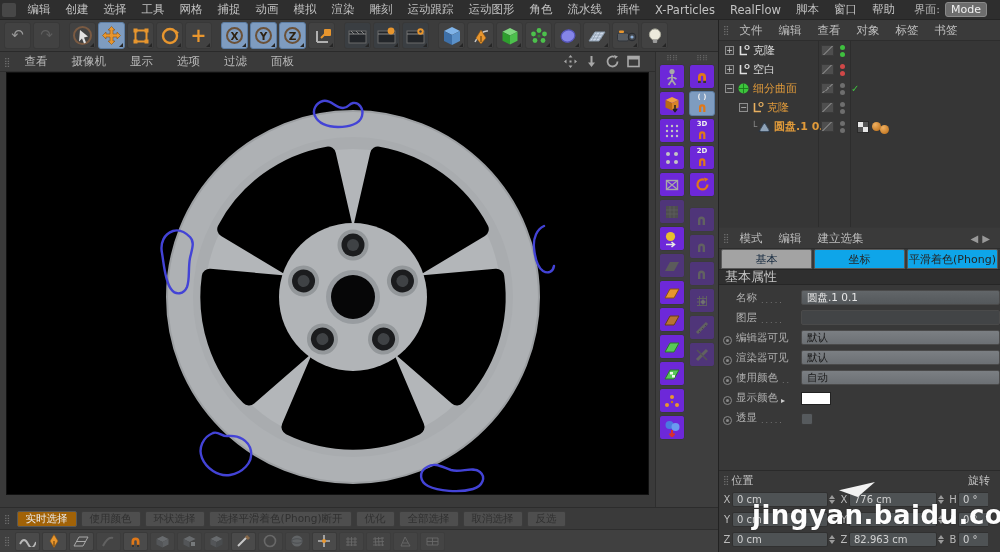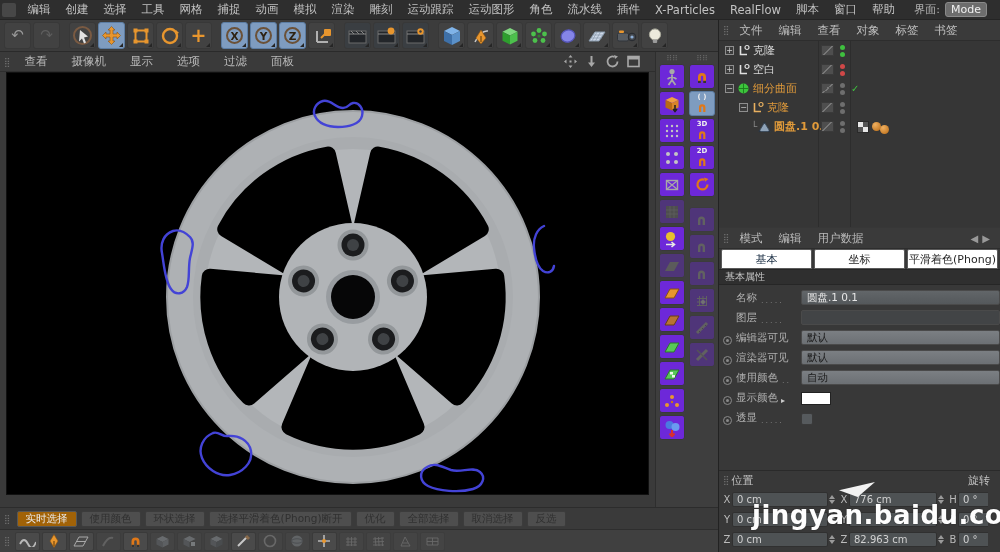--- a/index.html
+++ b/index.html
@@ -78,24 +78,24 @@
 .dot{width:5px;height:5px;border-radius:50%}
 .dot.green{background:#3fbf3f}.dot.red{background:#d04848}.dot.gray{background:#6e6e6e}
 .gcheck{color:#3fbf3f;font-size:10px;font-weight:bold;margin-left:2px}
 .tags{display:flex;align-items:center;gap:3px;margin-left:8px}
 .oball{width:9px;height:9px;border-radius:50%;background:radial-gradient(circle at 35% 30%,#f0b060,#b86a14)}
 
 
 .am{position:absolute;left:0;top:208px;width:100%;height:242px;background:#383838}
 .am-title{height:20px;display:flex;align-items:center;font-size:11.5px;color:#cfcfcf;padding-left:6px;gap:5px}
 .am-tabs{height:20px;display:flex;padding:0 2px;gap:2px}
-.tab{flex:1;display:flex;align-items:center;justify-content:center;font-size:11px;background:#ffffff;
+.tab{flex:1;display:flex;align-items:center;justify-content:center;font-size:11px;background:#0ea5e9;
   color:#262626;border:1px solid #5a5a5a;border-radius:2px 2px 0 0}
-.tab.on{background:#ffffff;color:#14283e}
-.am-section{height:16px;background:#2f2f2f;color:#c6c6c6;font-size:10px;display:flex;align-items:center;padding-left:6px;
+.tab.on{background:#a3a3a3;color:#14283e}
+.am-section{height:16px;background:#2f2f2f;color:#c6c6c6;font-size:13px;display:flex;align-items:center;padding-left:6px;
   border-top:1px solid #262626;border-bottom:1px solid #262626}
 .arow{height:20px;display:flex;align-items:flex-end;font-size:10.5px;color:#b0b0b0;position:relative}
 .keycirc{width:9px;height:9px;border:1.5px solid #8a8a8a;border-radius:50%;margin:0 4px 0 4px;flex:none;
   display:flex;align-items:center;justify-content:center}
 .keycirc::after{content:"";width:3px;height:3px;border-radius:50%;background:#8a8a8a}
 .alabel{white-space:nowrap}
 .aind{width:17px;flex:none}
 .ldr{color:#7a7a7a;letter-spacing:2px;font-size:8px;margin-left:4px}
 .afield{position:absolute;left:82px;right:0;height:15px;background:linear-gradient(#7b7f83,#6c7074);
   border:1px solid #4a4a4a;border-radius:2px;font-size:10.5px;color:#1c1c1c;display:flex;align-items:center;padding-left:5px}
@@ -683,21 +683,21 @@
             </span>
         </div>
       </div>
     </div>
 
     <div class="am">
       <div class="pmenu">
         <span class="grip">⣿</span>
         <span class="pitem">模式</span>
         <span class="pitem">编辑</span>
-        <span class="pitem">用户数据</span>
+        <span class="pitem">建立选集</span>
         <span class="arrows"><span>◀</span><span>▶</span></span>
       </div>
       <div class="am-tabs">
         <span class="tab on">基本</span>
         <span class="tab">坐标</span>
         <span class="tab">平滑着色(Phong)</span>
       </div>
       <div class="am-section">基本属性</div>
 
       <div class="arow">

